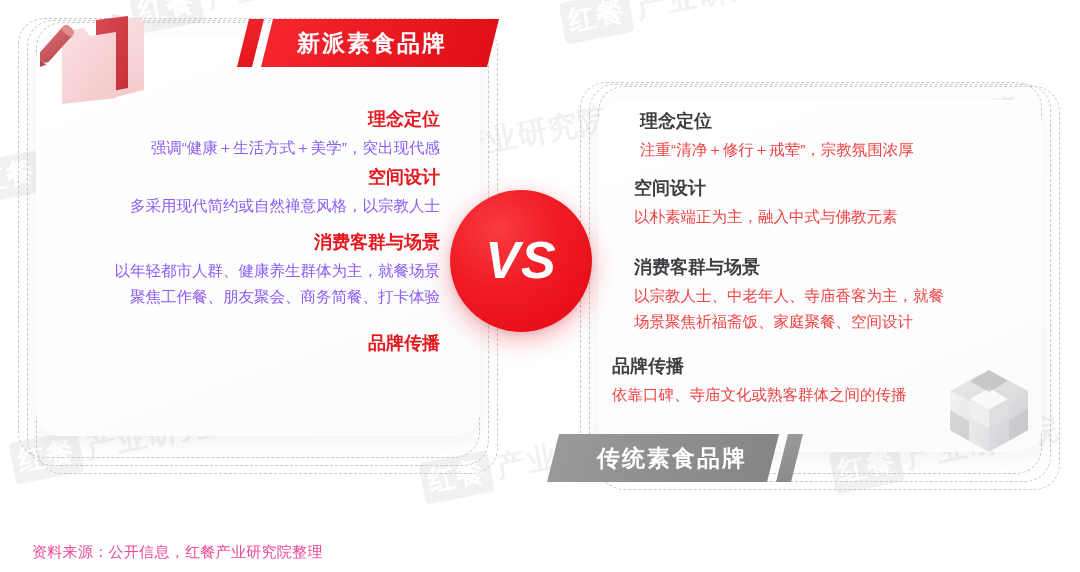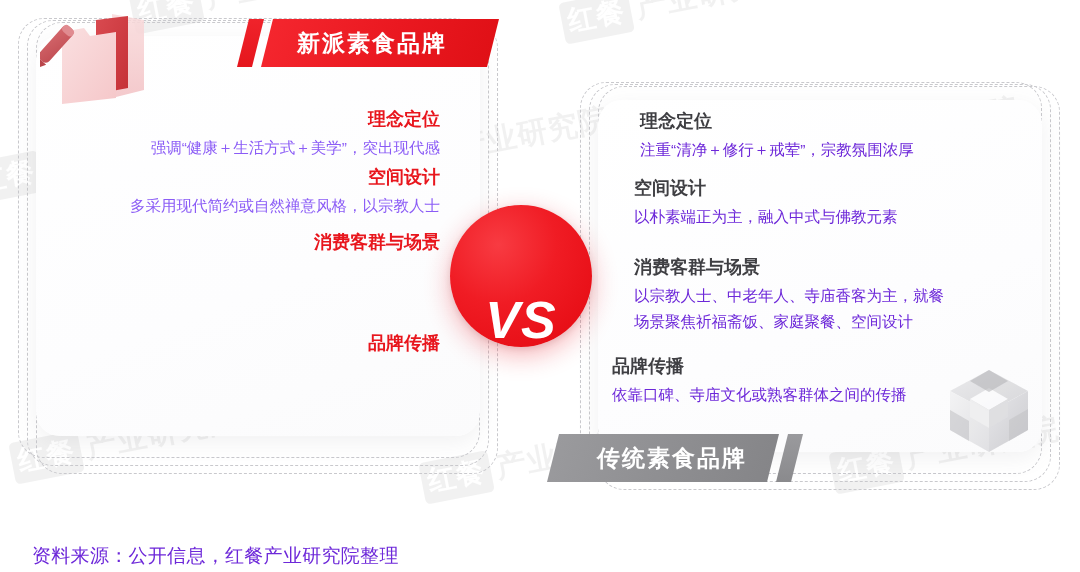--- a/index.html
+++ b/index.html
@@ -117,28 +117,28 @@
     top: 434px;
     flex-direction: row;
   }
   #banner-trad .banner-main  { background: linear-gradient(100deg,#9a9a9d 0%, #8d8d90 60%, #858588 100%); padding-left: 44px; padding-right: 26px; }
   #banner-trad .banner-slash { background: linear-gradient(180deg,#9a9a9d 0%, #8a8a8d 100%); margin-left: 9px; }
 
   
   #vs-circle {
     position: absolute;
     left: 450px;
-    top: 205px;
+    top: 190px;
     width: 142px;
     height: 142px;
     border-radius: 50%;
     background: radial-gradient(circle at 34% 28%, #f83b42 0%, #f01c24 42%, #e3070f 100%);
     box-shadow: 0 8px 26px rgba(230,20,30,0.32), 0 2px 6px rgba(0,0,0,0.10);
     display: flex;
-    align-items: flex-end;
+    align-items: center;
     justify-content: center;
     z-index: 9;
   }
   #vs-circle .vs-text {
     color: #ffffff;
     font-size: 52px;
     font-weight: 700;
     font-style: italic;
     letter-spacing: 1px;
     line-height: 1;
@@ -159,21 +159,21 @@
     line-height: 1.62;
     color: #8b5cf6;
     white-space: pre-line;
   }
 
   .left-block { text-align: right; }
   .left-block .block-title { color: #e8161d; }
 
   .right-block { text-align: left; }
   .right-block .block-title { color: #3f3f43; }
-  .right-block .block-desc { color: #6d28d9; }
+  .right-block .block-desc { color: #ef4444; }
 
   
   #l-b1 { left: 50px; top: 108px; width: 390px; }
   #l-b2 { left: 50px; top: 166px; width: 390px; }
   #l-b3 { left: 40px; top: 231px; width: 400px; }
   #l-b4 { left: 50px; top: 332px; width: 390px; }
 
   
   #r-b1 { left: 640px; top: 110px; width: 400px; }
   #r-b2 { left: 634px; top: 177px; width: 400px; }
@@ -193,22 +193,22 @@
     width: 98px; height: 100px;
     z-index: 4;
     opacity: 0.9;
   }
 
   
   #source-note {
     position: absolute;
     left: 32px;
     top: 543px;
-    font-size: 19px;
-    color: #6d28d9;
+    font-size: 15px;
+    color: #ec4899;
     letter-spacing: 0.3px;
     z-index: 10;
   }
 </style>
 </head>
 <body>
 
 <div class="canvas">
 
   <div class="wm-layer">
@@ -272,20 +272,22 @@
   <div class="block left-block" id="l-b1">
     <div class="block-title">理念定位</div>
     <div class="block-desc">强调“健康＋生活方式＋美学”，突出现代感</div>
   </div>
   <div class="block left-block" id="l-b2">
     <div class="block-title">空间设计</div>
     <div class="block-desc">多采用现代简约或自然禅意风格，以宗教人士</div>
   </div>
   <div class="block left-block" id="l-b3">
     <div class="block-title">消费客群与场景</div>
+    <div class="block-desc">以年轻都市人群、健康养生群体为主，就餐场景
+聚焦工作餐、朋友聚会、商务简餐、打卡体验</div>
   </div>
   <div class="block left-block" id="l-b4">
     <div class="block-title">品牌传播</div>
   </div>
 
   <div class="stack-card" id="right-stack-3"></div>
   <div class="stack-card" id="right-stack-2"></div>
   <div class="stack-card" id="right-stack-1"></div>
   <div class="panel-body" id="right-body"></div>
 

